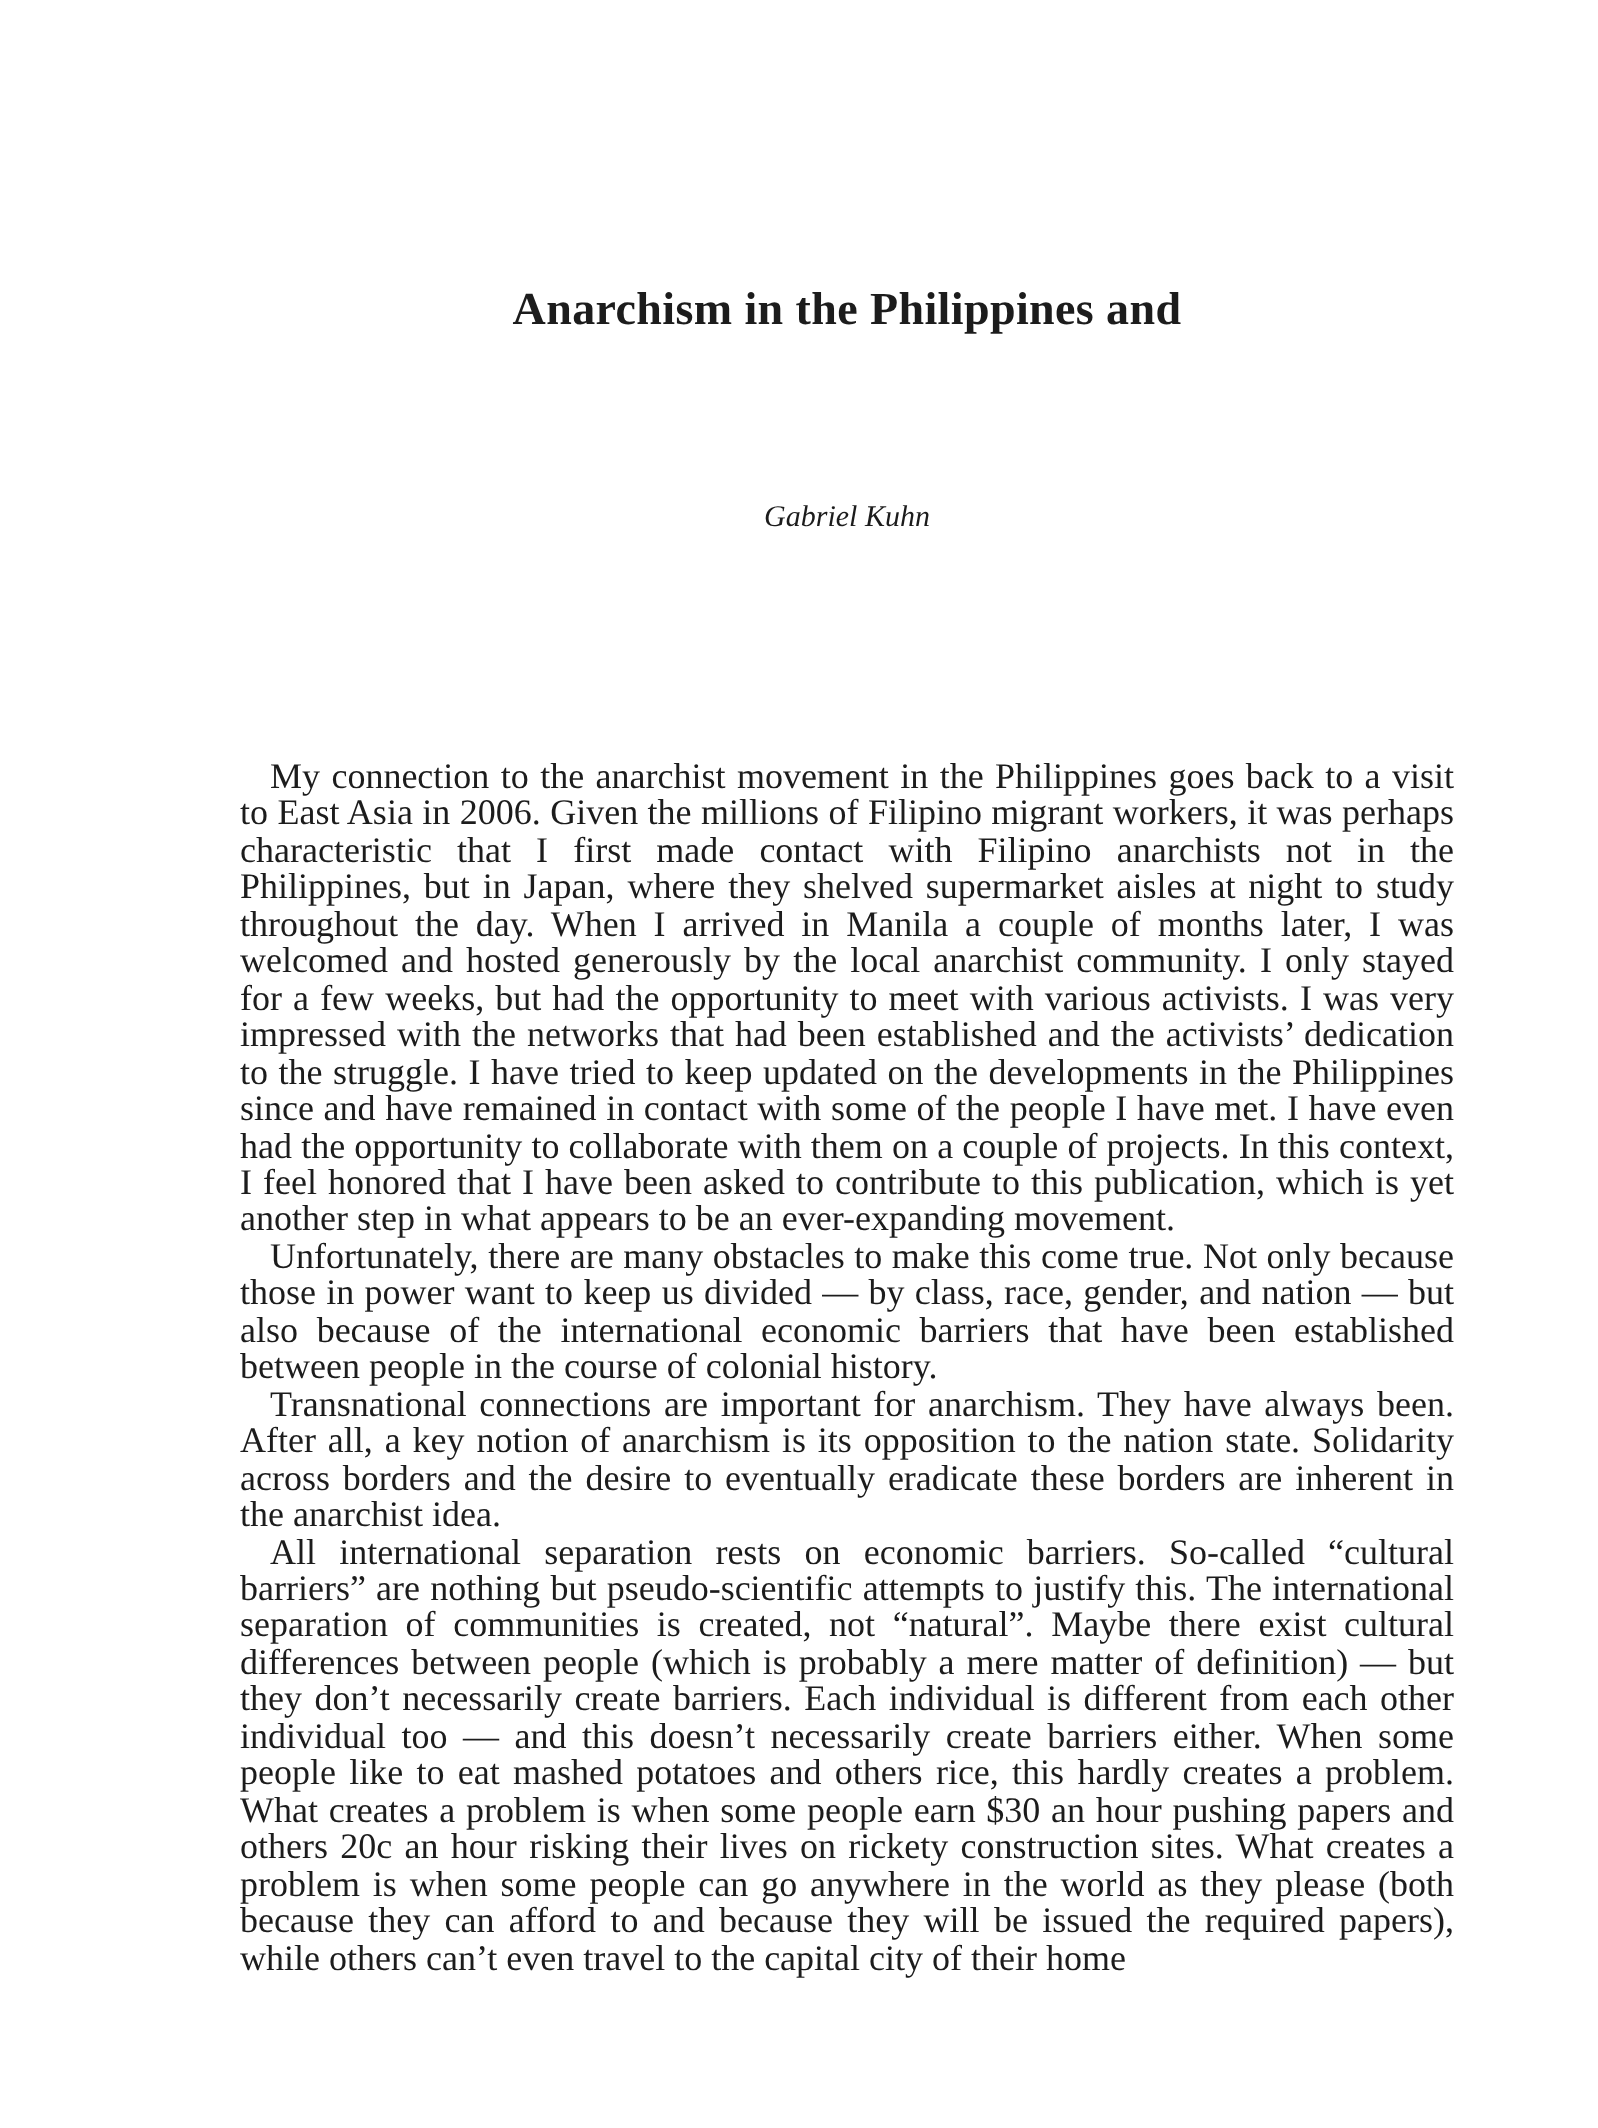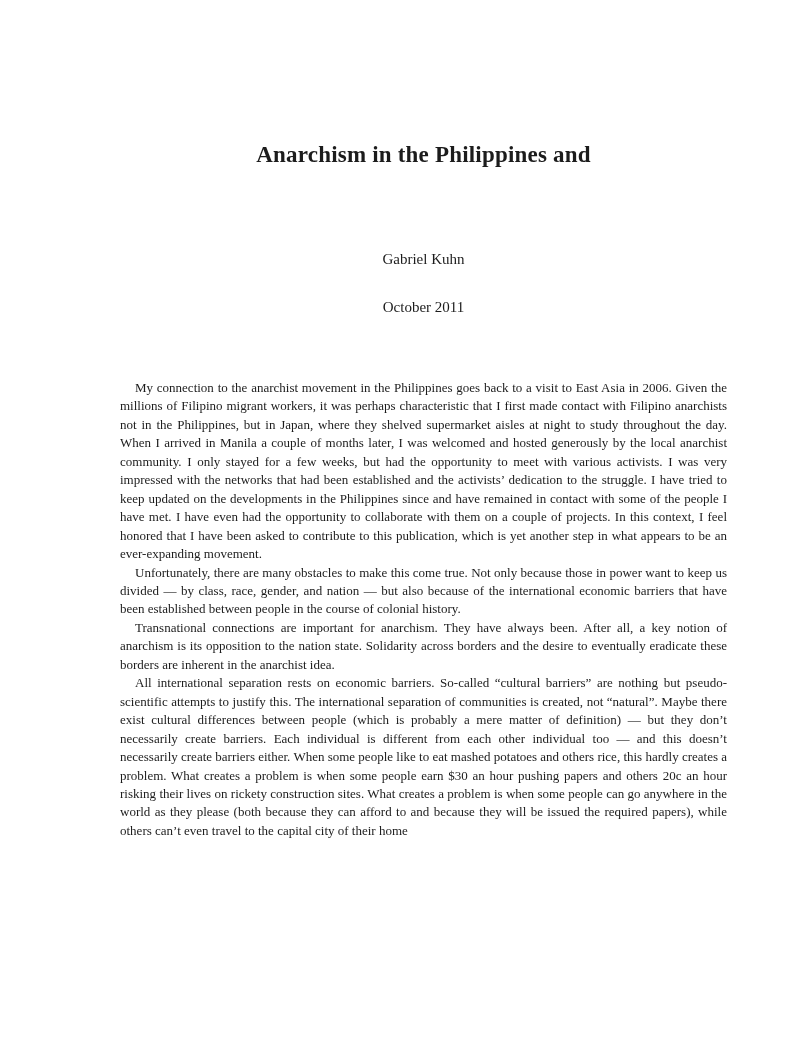--- a/index.html
+++ b/index.html
@@ -40,36 +40,37 @@
     display: block;
   }
   .author {
     position: absolute;
     top: 250px;
     left: 0;
     width: 607px;
     text-align: center;
     font-size: 15px;
     line-height: 18px;
+    font-style: italic;
   }
   .date {
     position: absolute;
     top: 298px;
     left: 0;
     width: 607px;
     text-align: center;
     font-size: 15px;
     line-height: 18px;
   }
   .body-text {
     position: absolute;
     top: 379px;
     left: 0;
     width: 607px;
-    font-size: 13px;
+    font-size: 18px;
     line-height: 18.45px;
     text-align: justify;
     text-justify: inter-word;
   }
   .body-text p {
     margin: 0;
     padding: 0;
     text-indent: 15px;
   }
 </style>
@@ -78,21 +79,20 @@
 
 <div class="page">
   <div class="content">
 
     <h1 class="title">
       <span class="title-line">Anarchism in the Philippines and</span>
     </h1>
 
     <div class="author">Gabriel Kuhn</div>
 
-    <div class="date">October 2011</div>
 
     <div class="body-text">
       <p>My connection to the anarchist movement in the Philippines goes back to a visit to East Asia in 2006. Given the millions of Filipino migrant workers, it was perhaps characteristic that I first made contact with Filipino anarchists not in the Philippines, but in Japan, where they shelved supermarket aisles at night to study throughout the day. When I arrived in Manila a couple of months later, I was welcomed and hosted generously by the local anarchist community. I only stayed for a few weeks, but had the opportunity to meet with various activists. I was very impressed with the networks that had been established and the activists’ dedication to the struggle. I have tried to keep updated on the developments in the Philippines since and have remained in contact with some of the people I have met. I have even had the opportunity to collaborate with them on a couple of projects. In this context, I feel honored that I have been asked to contribute to this publication, which is yet another step in what appears to be an ever-expanding movement.</p>
       <p>Unfortunately, there are many obstacles to make this come true. Not only because those in power want to keep us divided — by class, race, gender, and nation — but also because of the international economic barriers that have been established between people in the course of colonial history.</p>
       <p>Transnational connections are important for anarchism. They have always been. After all, a key notion of anarchism is its opposition to the nation state. Solidarity across borders and the desire to eventually eradicate these borders are inherent in the anarchist idea.</p>
       <p>All international separation rests on economic barriers. So-called “cultural barriers” are nothing but pseudo-scientific attempts to justify this. The international separation of communities is created, not “natural”. Maybe there exist cultural differences between people (which is probably a mere matter of definition) — but they don’t necessarily create barriers. Each individual is different from each other individual too — and this doesn’t necessarily create barriers either. When some people like to eat mashed potatoes and others rice, this hardly creates a problem. What creates a problem is when some people earn $30 an hour pushing papers and others 20c an hour risking their lives on rickety construction sites. What creates a problem is when some people can go anywhere in the world as they please (both because they can afford to and because they will be issued the required papers), while others can’t even travel to the capital city of their home</p>
     </div>
 
   </div>
 </div>

